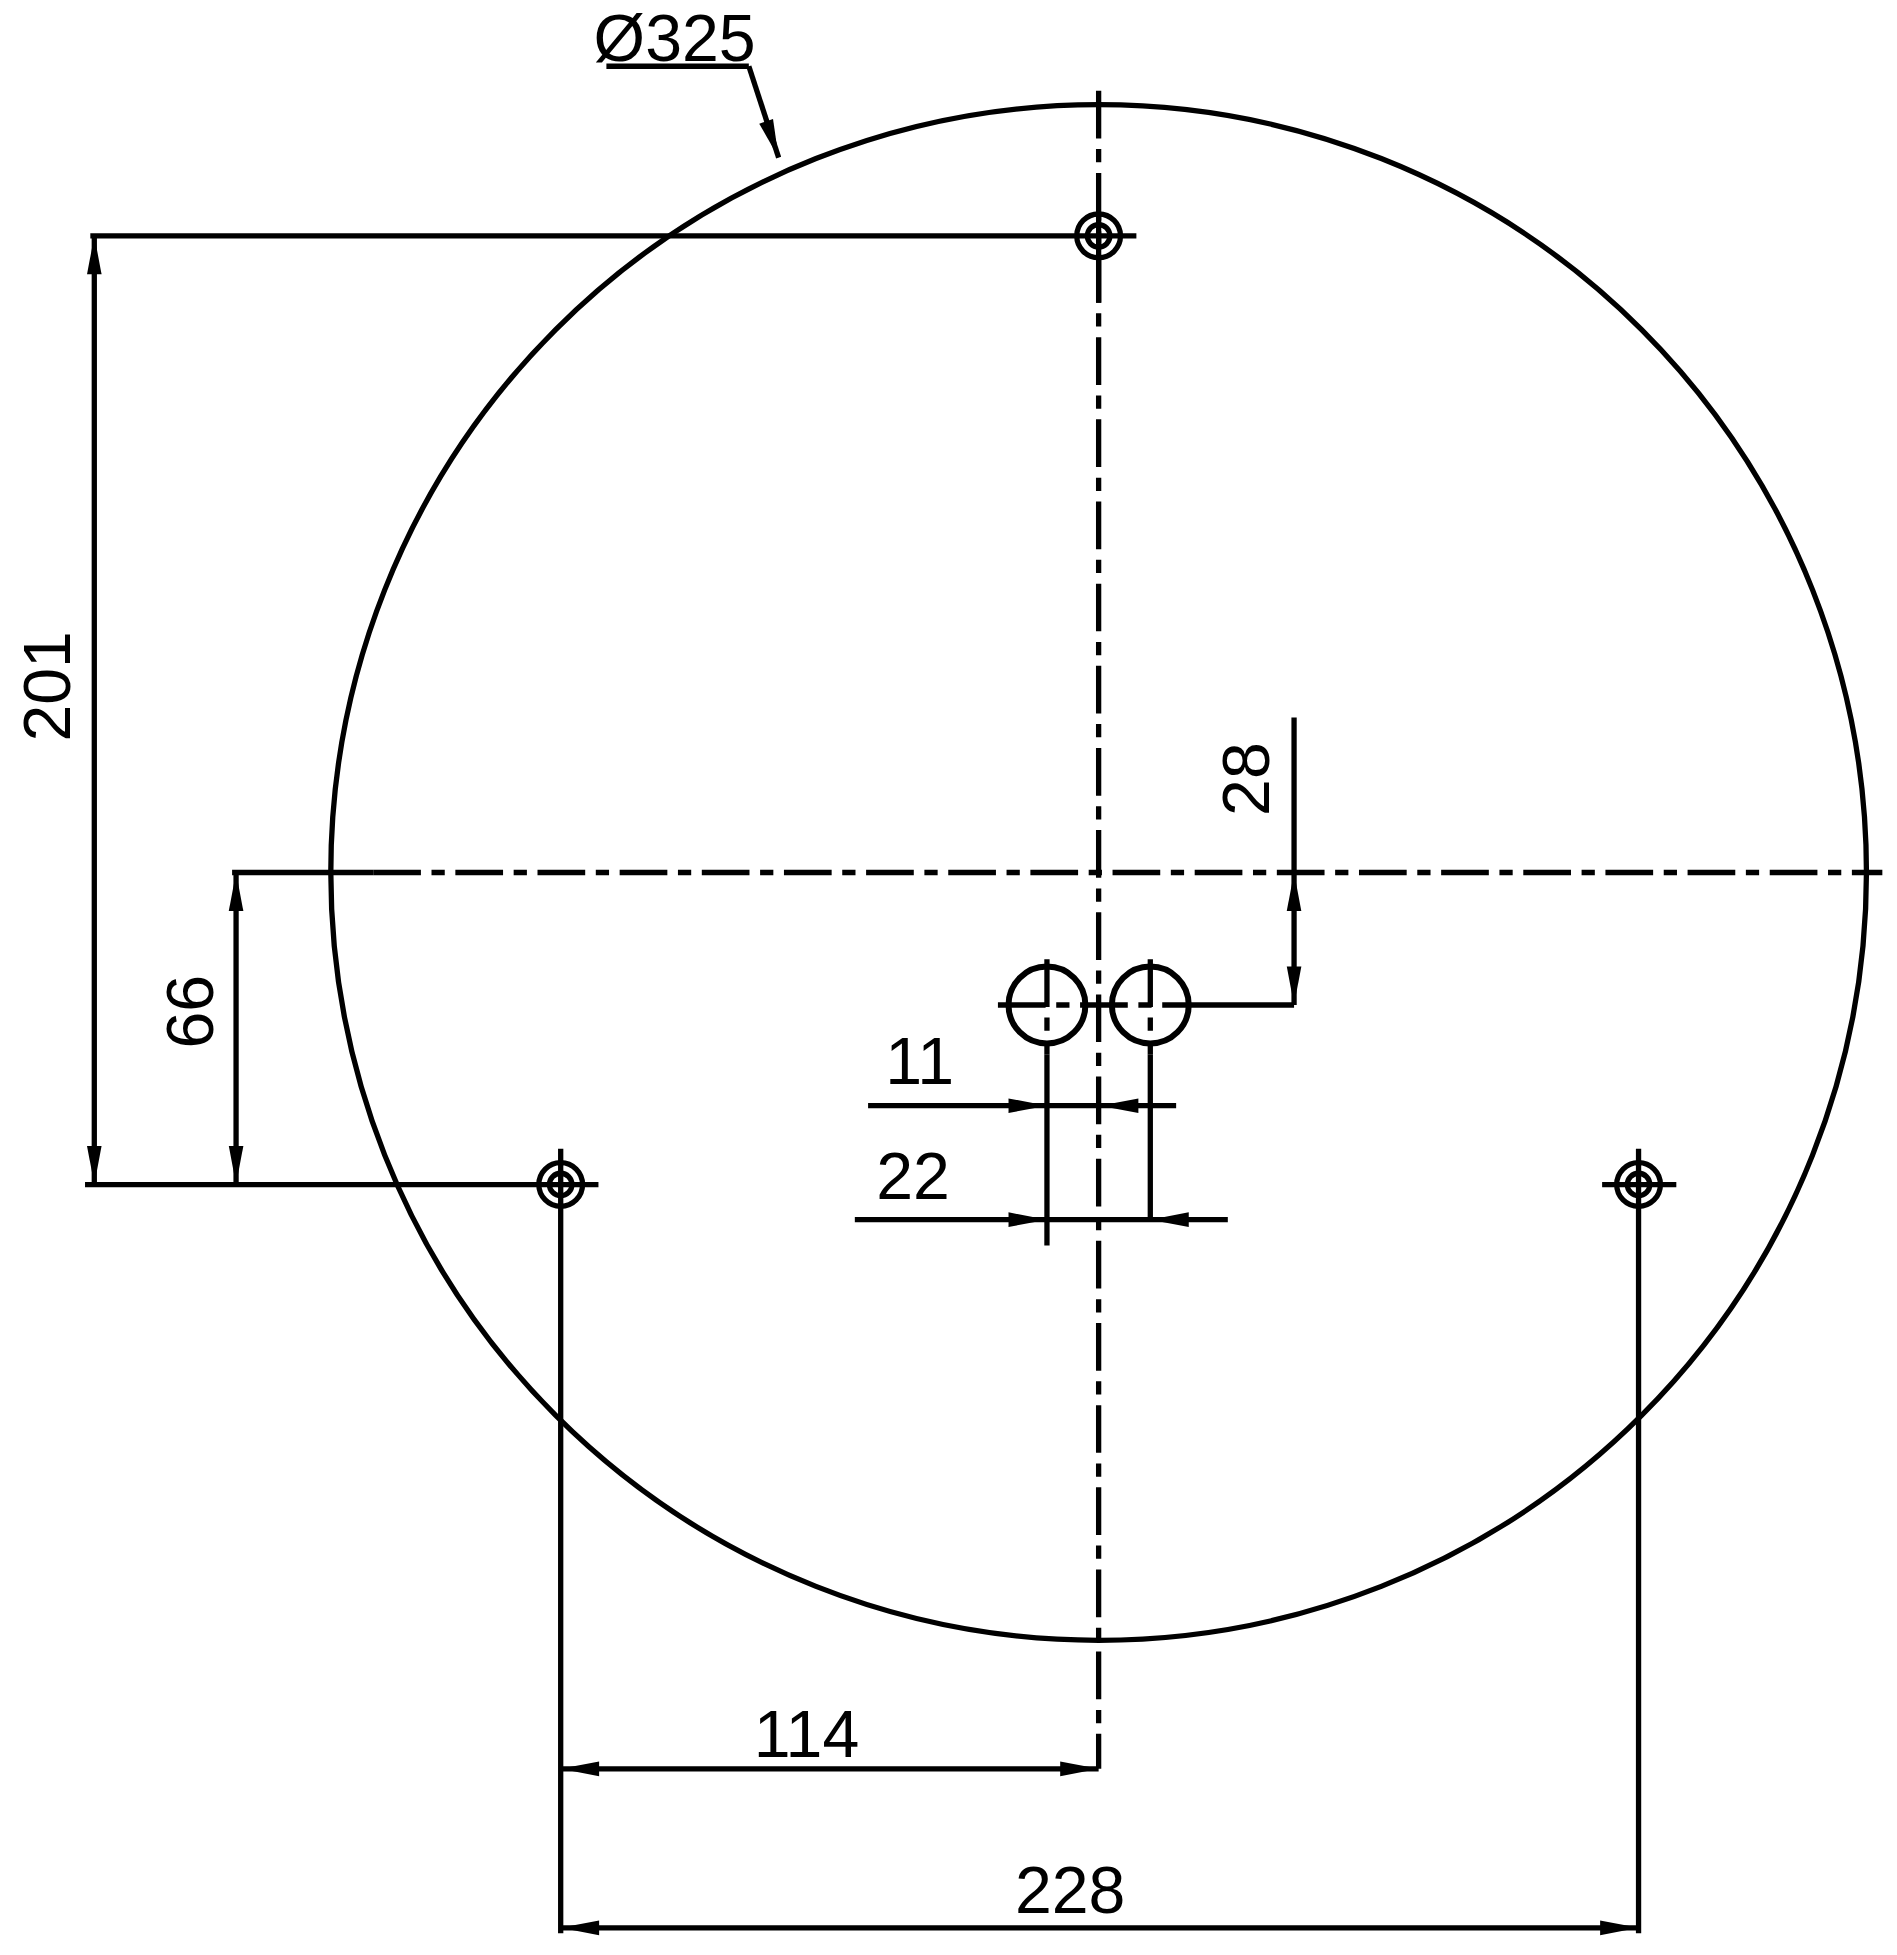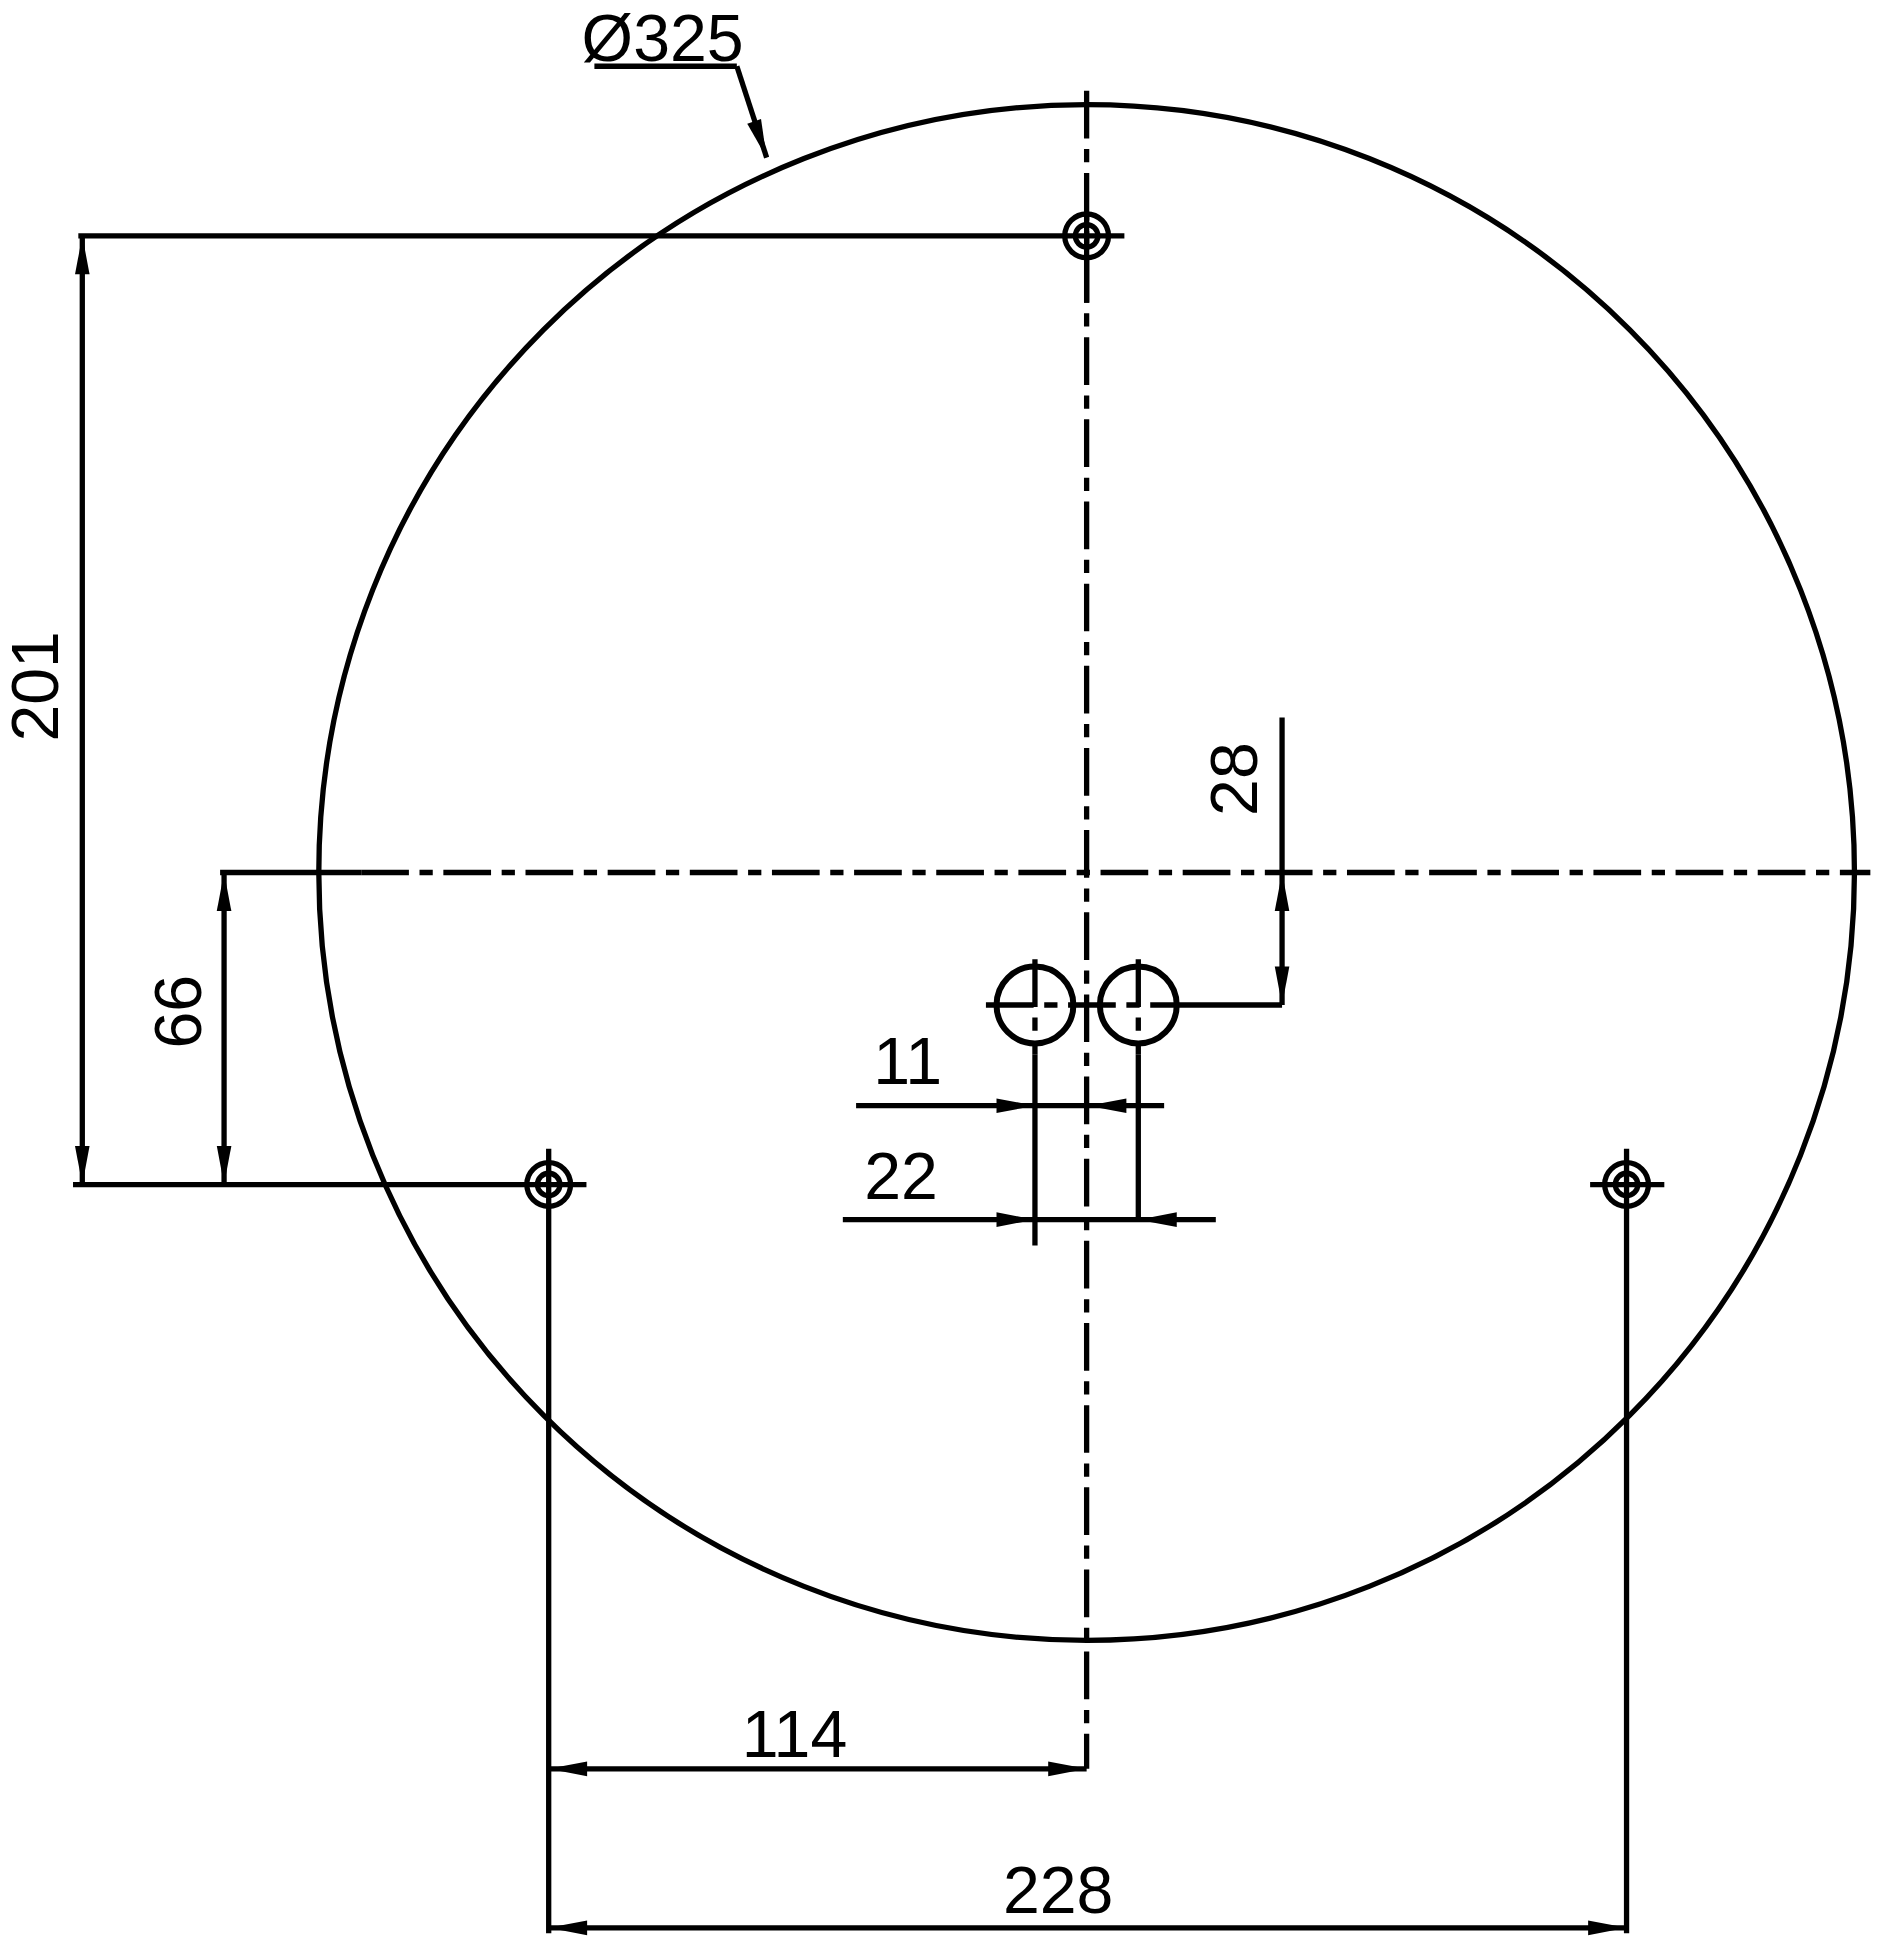--- a/index.html
+++ b/index.html
@@ -1,16 +1,16 @@
 <!DOCTYPE html>
 <html style="--line: #000000; --bg: #ffffff;font-size:10.6px"><head>
 <meta charset="utf-8">
 <style>
   html,body{margin:0;padding:0;background:#ffffff;}
-  .page{position:relative;width:1780px;height:1955px;background:var(--bg,#fff);}
+  .page{position:relative;width:1780px;height:1955px;background:var(--bg,#fff);padding-left:12px;}
   svg{display:block;}
   .ln{stroke:var(--line,#000);stroke-width:8;fill:none;stroke-linecap:butt;}
   .ln-thick{stroke:var(--line,#000);stroke-width:9;fill:none;}
   .cl{stroke:var(--line,#000);stroke-width:8;fill:none;stroke-dasharray:72 16 20 16;}
   .ah{fill:var(--line,#000);stroke:none;}
   text{font-family:"Liberation Sans","DejaVu Sans",sans-serif;font-size:100px;fill:var(--line,#000);}
   .mid{text-anchor:middle;}
 </style>
 </head>
 <body>

